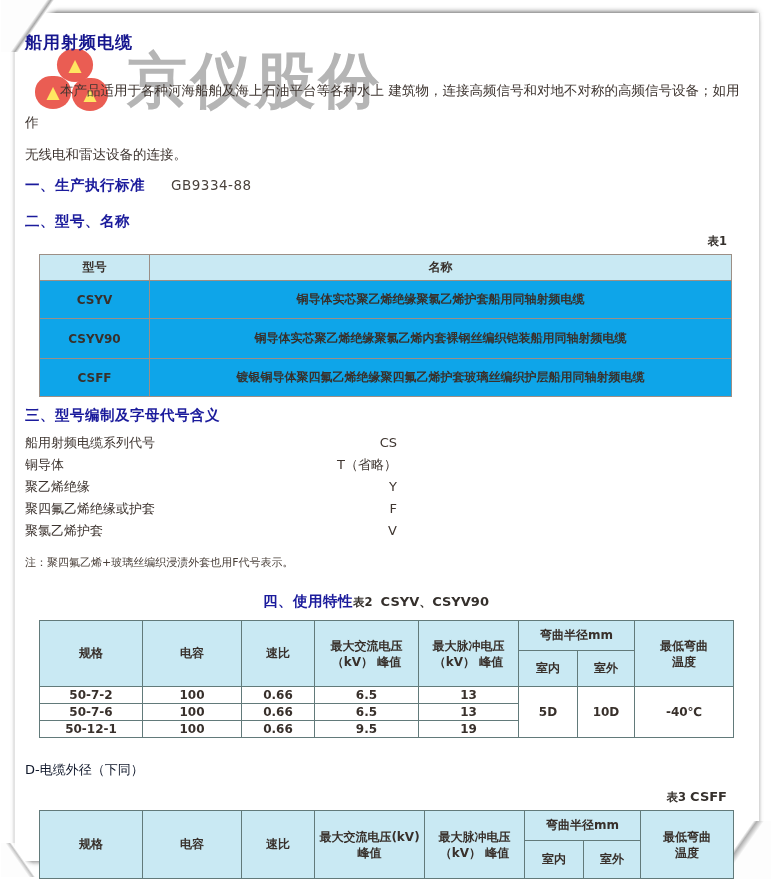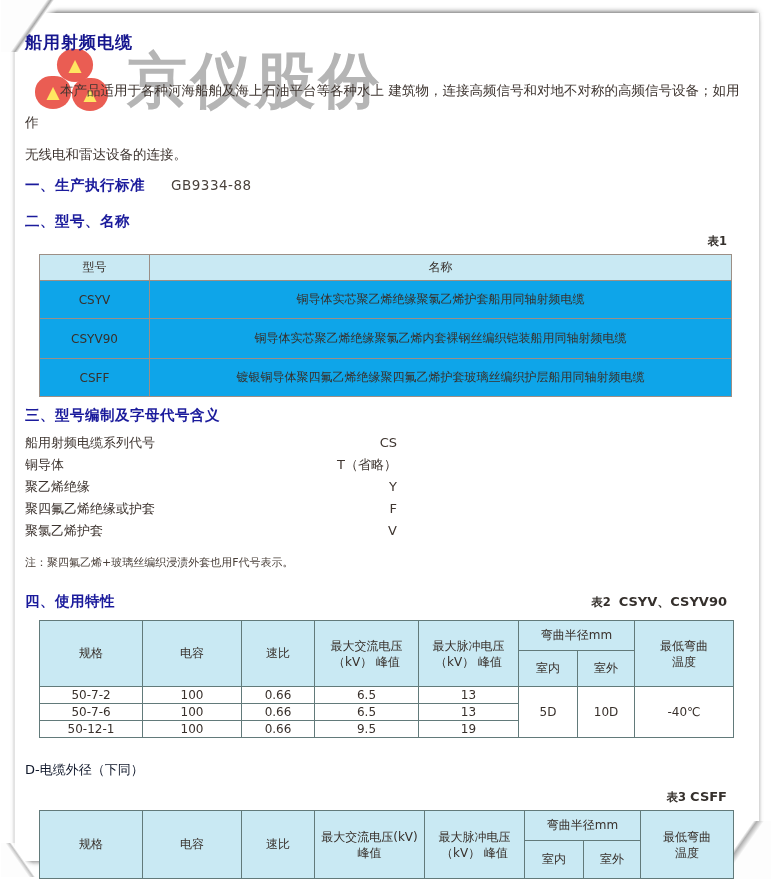--- a/index.html
+++ b/index.html
@@ -87,21 +87,21 @@
 
   .tbl-label{
     text-align:right;font-size:11.5px;font-weight:bold;color:#35302c;
     padding-right:16px;margin-top:3px;
   }
   .tbl-label .models{font-size:13px;}
 
   table{border-collapse:collapse;margin-left:14px;table-layout:fixed;}
   th,td{
     text-align:center;vertical-align:middle;
-    font-size:12px;font-weight:normal;color:#38302b;
+    font-size:12px;font-weight:bold;color:#38302b;
     padding:1px 2px;
   }
   .t1{width:692px;margin-top:5px;}
   .t1 th,.t1 td{border:1px solid var(--t1-border);}
   .t1 thead th{background:var(--hdr-blue);height:26px;}
   .t1 td{background:#0ea5e9;}
   .t1 .r1 td{height:38px;}
   .t1 .r2 td{height:40px;}
   .t1 .r3 td{height:38px;}
 
@@ -112,21 +112,21 @@
   .code-row .leader{
     flex:1;height:12px;margin:0 1px;
     background-image:radial-gradient(circle, #473d37 1.1px, rgba(0,0,0,0) 1.4px);
     background-size:6px 12px;
     background-position:2px 7px;
     background-repeat:repeat-x;
   }
   .code-row .code{white-space:nowrap;}
   .note{margin-top:11px;font-size:11px;color:#4a403a;}
 
-  .s4-row{margin-top:22px;display:flex;justify-content:space-between;align-items:baseline;padding-right:16px;}
+  .s4-row{margin-top:22px;display:flex;justify-content:center;align-items:baseline;padding-right:16px;}
   .s4-row .tbl-label{padding-right:0;margin-top:0;}
 
   .t2{width:694px;margin-top:9px;}
   .t2 th,.t2 td{border:1px solid var(--t2-border);}
   .t2 thead th{background:var(--hdr-blue);}
   .t2 .tier1 th{height:30px;}
   .t2 .tier2 th{height:36px;}
   .t2 tbody td{height:17px;background:#fff;font-size:12px;}
 
   .subnote{margin-top:23px;font-size:13px;color:#0f172a;}

